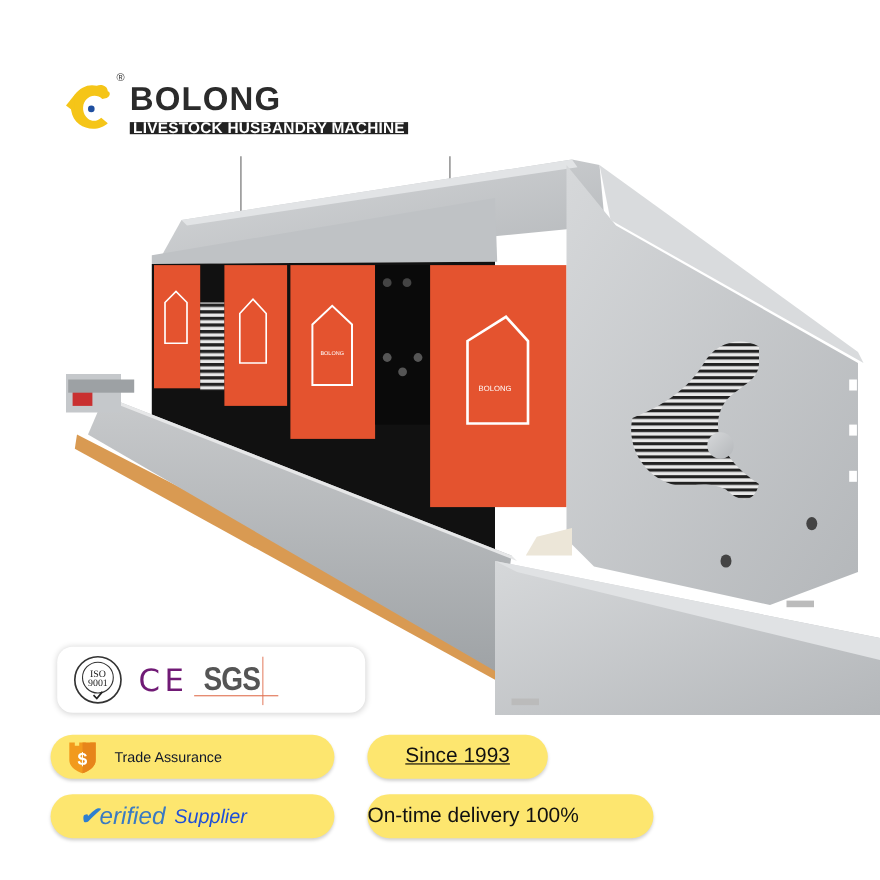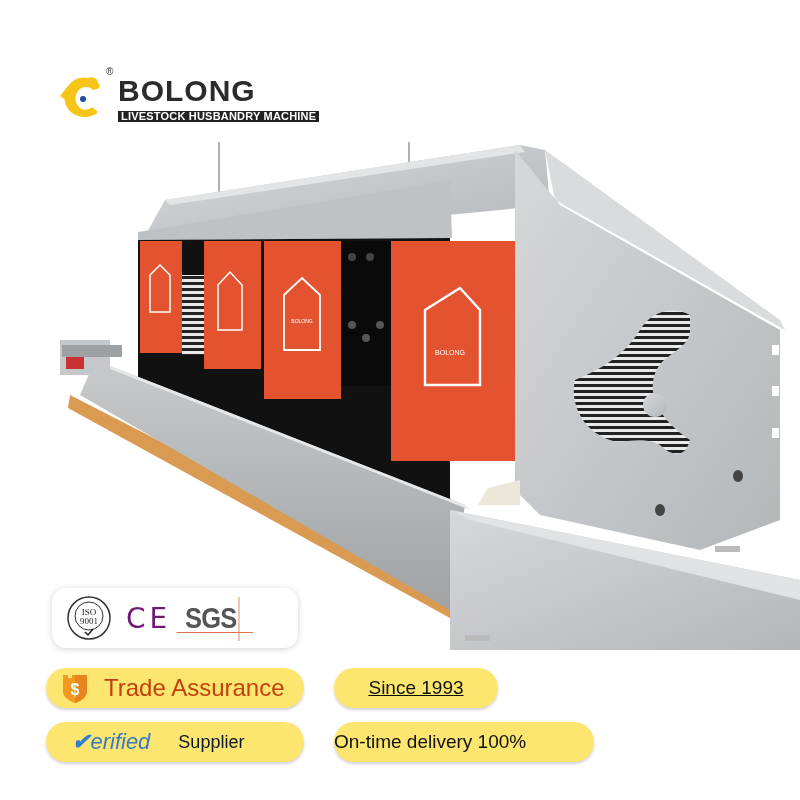--- a/index.html
+++ b/index.html
@@ -4,45 +4,45 @@
 <style>
   * { box-sizing: border-box; margin: 0; padding: 0; }
   html, body { width: 800px; height: 800px; background: #ffffff; overflow: hidden; }
   body { position: relative; font-family: "Liberation Sans", sans-serif; }
 
   
   .logo { position: absolute; left: 58px; top: 66px; width: 220px; height: 60px; }
   .logo-mark { position: absolute; left: 0; top: 8px; width: 46px; height: 46px; }
   .logo-reg { position: absolute; left: 48px; top: 0; font-size: 10px; color: #333; }
   .logo-name { position: absolute; left: 60px; top: 10px; font-size: 30px; font-weight: bold; color: #2b2b2b; letter-spacing: 1px; line-height: 1; }
-  .logo-tag { position: absolute; left: 60px; top: 45px; height: 11px; padding: 0 3px; background: #222; color: #fff; font-size: 11px; font-weight: bold; line-height: 11px; letter-spacing: 0.2px; white-space: nowrap; }
+  .logo-tag { position: absolute; left: 60px; top: 45px; height: 11px; padding: 0 3px; background: #222; color: #fff; font-size: 14px; font-weight: bold; line-height: 11px; letter-spacing: 0.2px; white-space: nowrap; }
 
   
   .product { position: absolute; left: 0; top: 130px; width: 800px; height: 520px; }
   .product svg { width: 800px; height: 520px; display: block; }
 
   
-  .certs { position: absolute; left: 52px; top: 588px; width: 246px; height: 60px; background: #ffffff; border-radius: 14px; box-shadow: 0 1px 6px rgba(0,0,0,0.18); display: flex; align-items: center; padding: 0 14px; gap: 14px; }
+  .certs { position: absolute; left: 52px; top: 588px; width: 280px; height: 60px; background: #ffffff; border-radius: 14px; box-shadow: 0 1px 6px rgba(0,0,0,0.18); display: flex; align-items: center; padding: 0 14px; gap: 14px; }
   .cert-iso { width: 46px; height: 46px; }
   .cert-ce { font-size: 28px; color: #701a75; font-family: "DejaVu Sans", sans-serif; letter-spacing: 4px; }
   .cert-sgs { position: relative; font-size: 30px; font-weight: bold; color: #555; letter-spacing: -1px; transform: scaleX(0.85); transform-origin: left; }
   .cert-sgs::after { content: ""; position: absolute; left: -10px; right: -20px; bottom: 2px; height: 1px; background: #e07050; }
   .cert-sgs::before { content: ""; position: absolute; right: -4px; top: -4px; bottom: -6px; width: 1px; background: #e07050; }
 
   
   .badge { position: absolute; height: 40px; background: #fde66f; border-radius: 20px; box-shadow: 0 2px 3px rgba(0,0,0,0.18); display: flex; align-items: center; font-size: 19px; white-space: nowrap; }
   .badge-trade { left: 46px; top: 668px; width: 258px; padding-left: 12px; }
   .badge-verified { left: 46px; top: 722px; width: 258px; padding-left: 26px; }
   .badge-since { left: 334px; top: 668px; width: 164px; justify-content: center; text-decoration: underline; }
   .badge-delivery { left: 334px; top: 722px; width: 260px; justify-content: flex-start; }
   .trade-icon { width: 34px; height: 34px; margin-right: 12px; }
-  .trade-text { color: #c2410c; font-size: 24px; }
-  .verified-word { color: #3a7ac2; font-size: 22px; font-style: italic; margin-right: 28px; }
+  .trade-text { color: #0f172a; font-size: 13px; }
+  .verified-word { color: #3a7ac2; font-size: 22px; font-style: italic; margin-right: 8px; }
   .verified-word .v { color: #2e7fd0; font-weight: bold; }
-  .supplier-text { color: #0f172a; font-size: 18px; }
+  .supplier-text { color: #1d4ed8; font-size: 18px; font-style: italic; }
   .plain-text { color: #111; font-size: 19px; }
 </style>
 </head>
 <body>
 
 <div class="logo">
   <svg class="logo-mark" viewBox="0 0 46 46">
     <path d="M30 4 C34 2 40 4 40 9 C43 10 42 14 39 15 L35 16 C31 12 24 12 20 17 C16 22 17 30 22 34 C26 37 31 36 34 33 L40 38 C34 44 22 45 14 39 C6 33 4 21 10 12 C15 5 23 2 30 4 Z" fill="#f5c518"></path>
     <path d="M10 12 L2 22 L10 28 Z" fill="#f5c518"></path>
     <circle cx="25" cy="25" r="3" fill="#1f4fa0"></circle>

